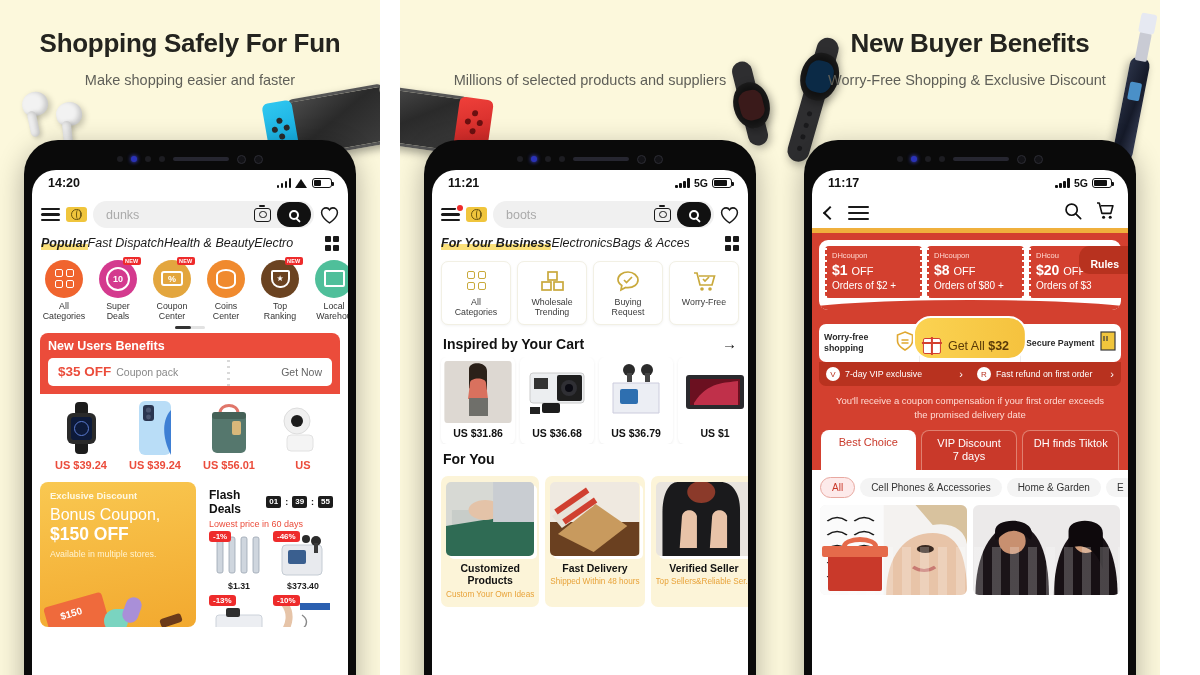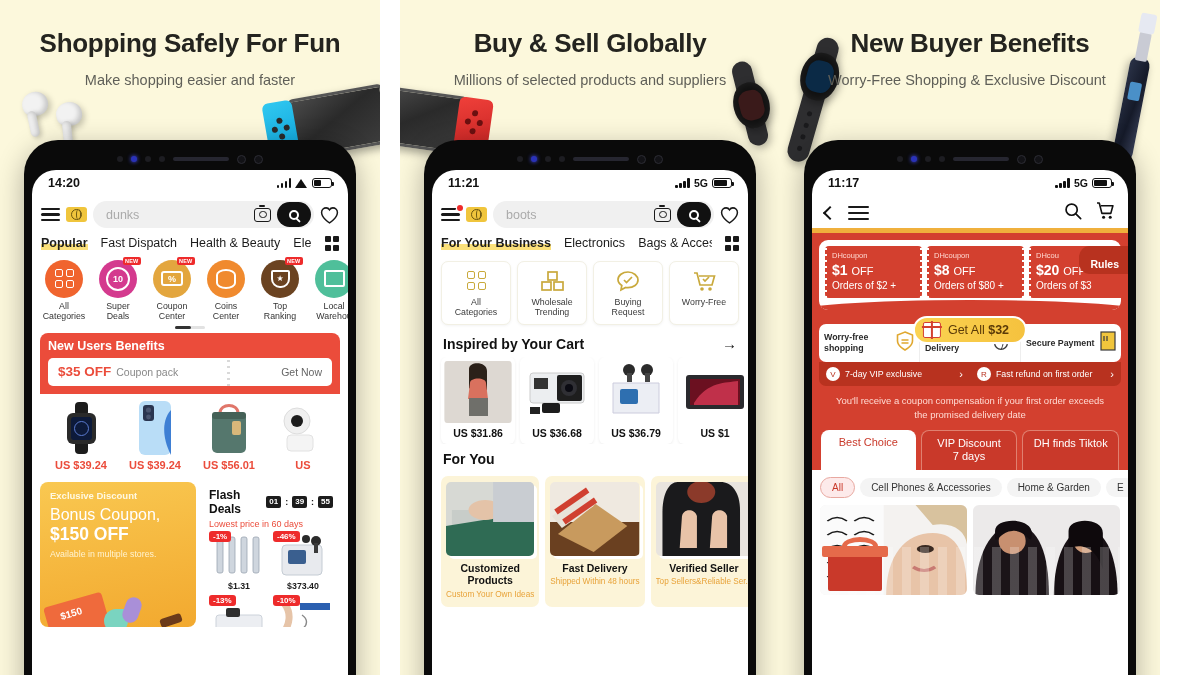--- a/index.html
+++ b/index.html
@@ -94,21 +94,21 @@
   .camicon { width:17px;height:14px;border:1.8px solid #1a1a1a;border-radius:3px;position:relative;flex:0 0 auto;}
   .camicon::before{content:'';position:absolute;left:4.2px;top:2.2px;width:5.5px;height:5.5px;border:1.6px solid #1a1a1a;border-radius:50%;}
   .camicon::after{content:'';position:absolute;left:4px;top:-4px;width:6px;height:2px;background:#1a1a1a;border-radius:1px;}
   .searchbtn { width:34px;height:25px;border-radius:14px;background:#111;display:flex;align-items:center;justify-content:center;flex:0 0 auto;}
   .magn { width:10px;height:10px;border:2px solid #fff;border-radius:50%;position:relative;display:block;}
   .magn::after{content:'';position:absolute;right:-4px;bottom:-3px;width:6px;height:2px;background:#fff;border-radius:2px;transform:rotate(45deg);}
   .heart { font-size:19px; line-height:1; color:#1a1a1a; flex:0 0 auto; }
   .heart svg{display:block}
 
   
-  .tabrow { display:flex; align-items:center; gap:13px; padding:2px 9px 4px 9px; font-size:12.5px; color:#1c1c1c; }
+  .tabrow { display:flex; align-items:center; padding:2px 9px 4px 9px; font-size:12.5px; color:#1c1c1c;font-style:italic; }
   .tabrow .t { white-space:nowrap; }
   .tabrow .t.active { font-weight:bold; background:linear-gradient(transparent 55%,#fbe07a 55%); }
   .tabrow .t.clip { overflow:hidden; max-width:64px; }
   .gridico { margin-left:auto; display:grid; grid-template-columns:6px 6px; grid-template-rows:6px 6px; gap:2.5px; flex:0 0 auto;}
   .gridico i{background:#1a1a1a;border-radius:1px;display:block;}
 
   
   .cats { display:flex; gap:6px; padding:5px 8px 2px 8px; }
   .cat { flex:0 0 auto; width:48px; text-align:center; position:relative; }
   .catc { width:38px;height:38px;border-radius:50%;margin:0 auto; display:flex;align-items:center;justify-content:center; }
@@ -191,21 +191,21 @@
     background-image:radial-gradient(circle,#fff 1.4px,transparent 1.5px);background-size:3px 6px;}
   .cp::before{left:-1px}.cp::after{right:-1px}
   .cplbl { font-size:7.5px; color:#ffd7d0; }
   .cpamt { font-size:14px; font-weight:bold; margin-top:2px; }
   .cpamt span { font-size:11px; font-weight:normal; }
   .cpord { font-size:10px; margin-top:2px; white-space:nowrap; }
   .rulesbtn { position:absolute; right:0; top:14px; background:#b8321f; color:#fff; font-size:10.5px;
               font-weight:bold; padding:12px 9px 4px 11px; border-radius:11px 0 0 11px; z-index:4;}
   .getall { position:absolute; left:50%; transform:translateX(-50%); top:84px; z-index:5;
             background:linear-gradient(90deg,#fbd352,#f5c23e); border:2px solid #fff; border-radius:18px;
-            padding:4px 16px 4px 8px; display:flex; align-items:center; gap:7px; }
+            padding:20px 16px 4px 8px; display:flex; align-items:center; gap:7px; }
   .gift { width:18px;height:16px;border:1.8px solid #d3402f;border-radius:2px;position:relative;background:#fff;}
   .gift::before{content:'';position:absolute;left:7px;top:-1.8px;bottom:-1.8px;width:2.4px;background:#d3402f;}
   .gift::after{content:'';position:absolute;left:-1.8px;right:-1.8px;top:2.5px;height:2.2px;background:#d3402f;}
   .getall .gtxt { font-size:12.5px; color:#5a3a08; font-weight:normal; }
   .getall .gtxt b { font-weight:bold; }
   .giftbox { position:absolute; left:16px; bottom:4px; width:54px; height:36px; background:#c9392a; border-radius:2px; }
   .giftbox::before{content:'';position:absolute;left:-6px;top:-9px;width:66px;height:11px;background:#e56a4a;border-radius:2px;}
   .giftbox::after{content:'';position:absolute;left:14px;top:-18px;width:26px;height:13px;
     border:5px solid #e56a4a;border-radius:50% 50% 0 0;border-bottom:0;}
   .benefits { background:#fff; border-radius:7px; margin:14px 7px 0 7px; display:flex; position:relative; z-index:3;}
@@ -506,21 +506,20 @@
           </div>
         </div>
 
       </div>
     </div>
   </div>
 
   <div class="panel gap"></div>
 
   <div class="panel p2">
-    <div class="ptitle">Buy &amp; Sell Globally</div>
     <div class="psub">Millions of selected products and suppliers</div>
 
     <div class="switch prop" style="left:-22px;top:88px;width:130px;height:76px;transform:rotate(8deg);">
       <div class="sw-screen" style="left:0;top:6px;width:86px;height:58px;"></div>
       <div class="sw-joy red" style="left:78px;top:6px;width:34px;height:58px;"></div>
       <div class="sw-dot" style="left:92px;top:18px;width:6px;height:6px;background:#6b1010"></div>
       <div class="sw-dot" style="left:86px;top:27px;width:6px;height:6px;background:#6b1010"></div>
       <div class="sw-dot" style="left:98px;top:27px;width:6px;height:6px;background:#6b1010"></div>
       <div class="sw-dot" style="left:92px;top:36px;width:6px;height:6px;background:#6b1010"></div>
     </div>

